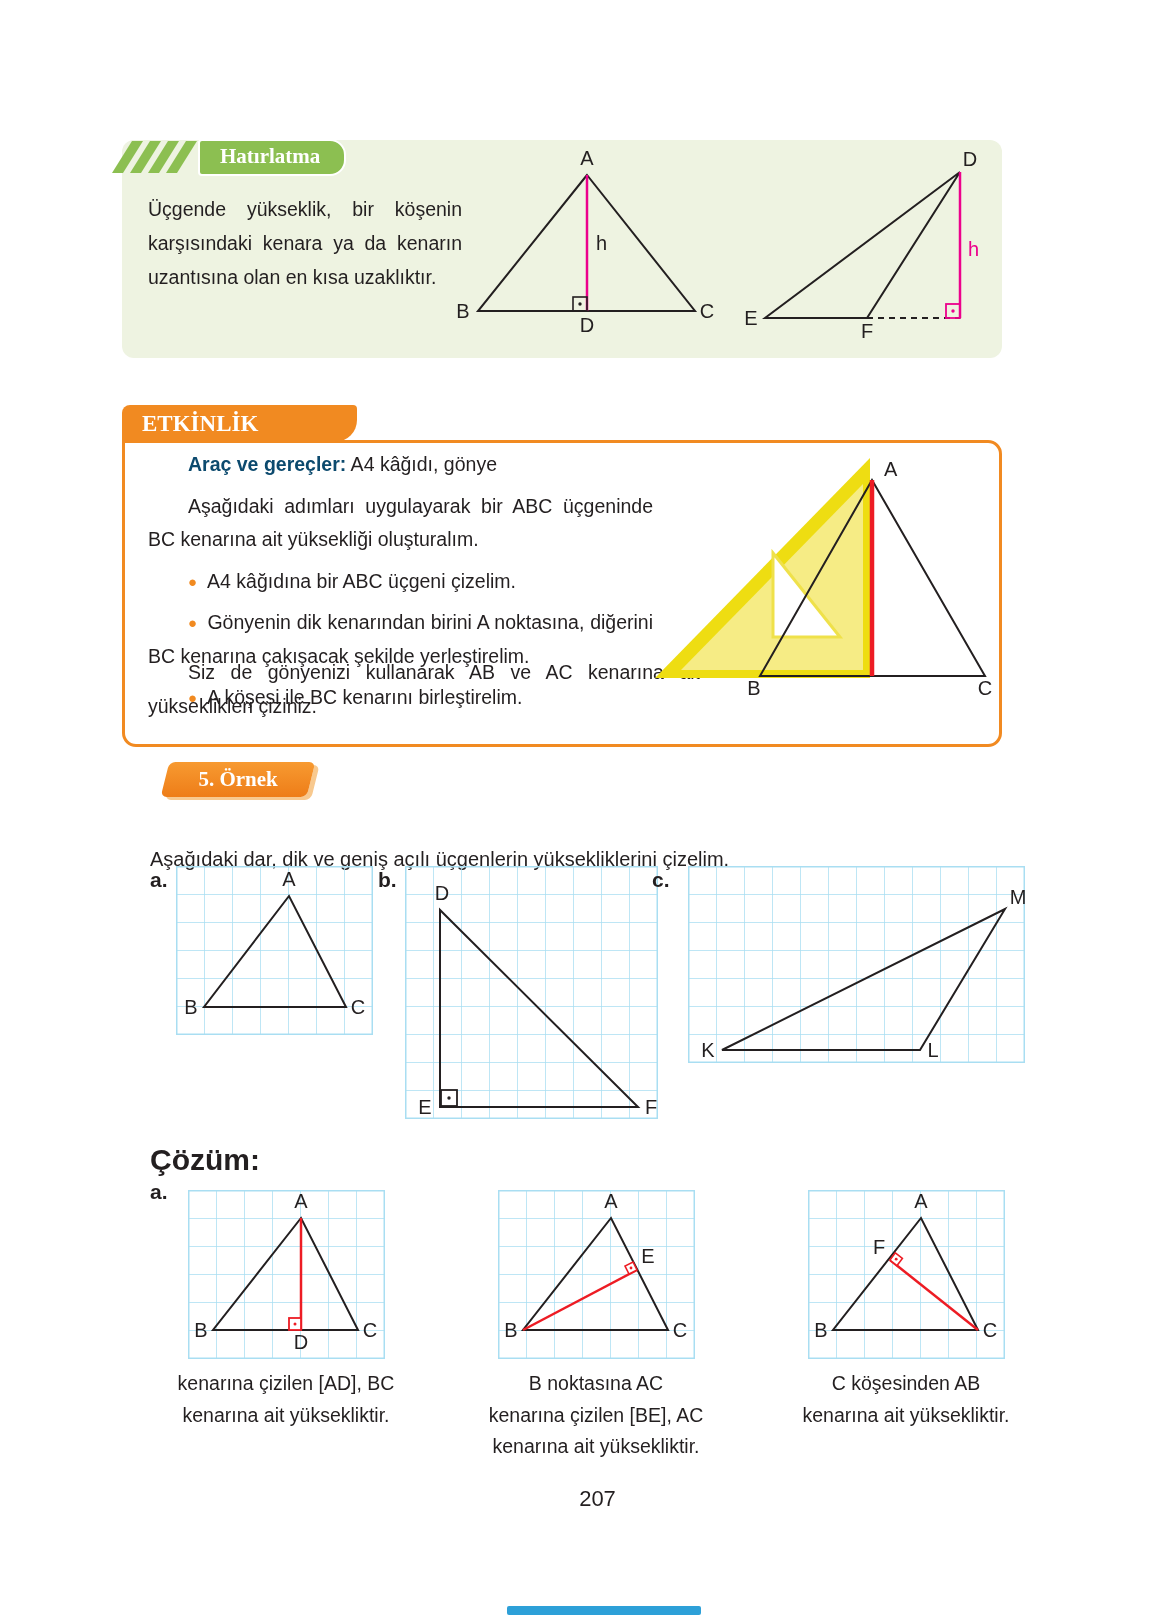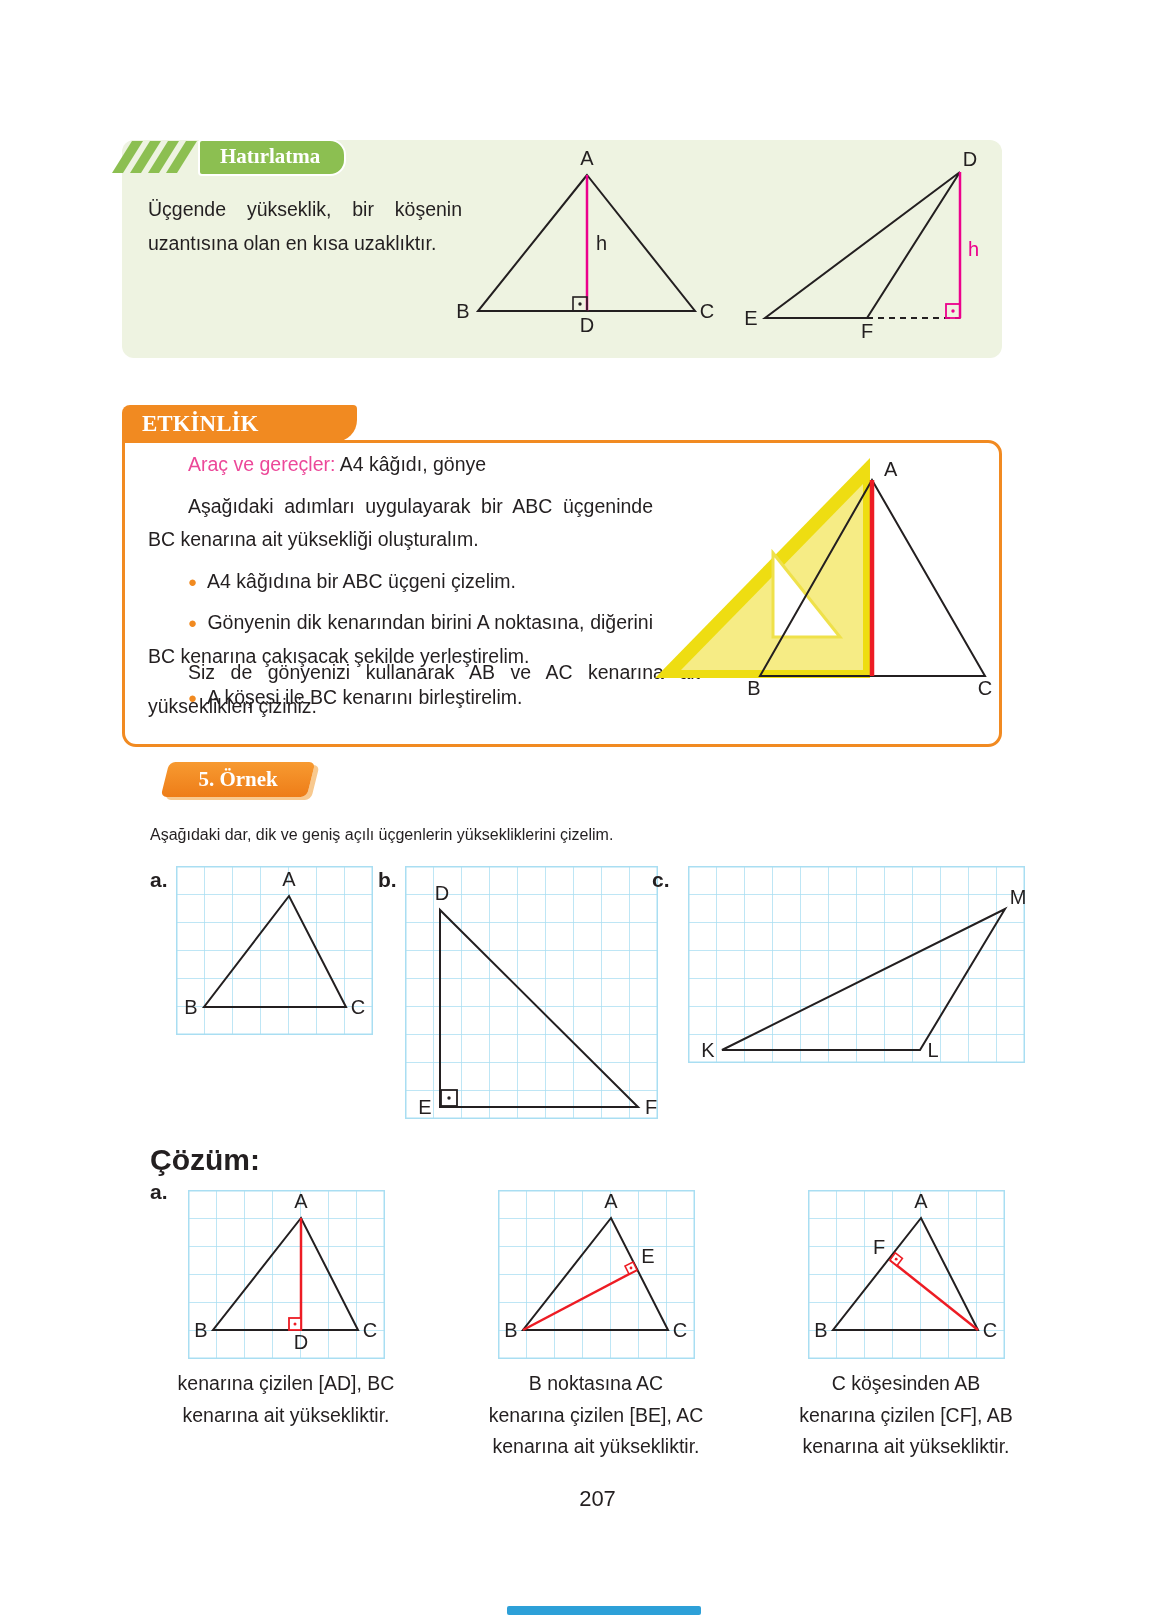--- a/index.html
+++ b/index.html
@@ -23,31 +23,31 @@
   
   .etk-wrap{left:122px;top:405px;width:880px;height:342px;}
   .etk-tab{position:absolute;left:0;top:0;width:235px;height:37px;background:#f18a21;
            border-radius:8px 4px 22px 0;color:#ffffff;font-family:"Liberation Serif",serif;
            font-weight:bold;font-size:23px;line-height:37px;padding-left:20px;box-sizing:border-box;z-index:2;}
   .etk-body{position:absolute;left:0;top:35px;width:880px;height:307px;background:#ffffff;
             border:3px solid #f18a21;border-radius:0 14px 14px 14px;box-sizing:border-box;}
   .etk-col{left:148px;top:448px;width:505px;font-size:19.5px;line-height:33.5px;}
   .etk-col p{margin:0 0 8px 0;text-indent:40px;text-align:justify;}
   .etk-col p.no-just{text-align:left;}
-  .mat-label{color:#ec4899;font-weight:normal;}
+  .mat-label{color:#0c4a6e;font-weight:bold;}
   .bullet{color:#f18a21;font-size:15px;vertical-align:1px;padding-right:10px;}
   .etk-outro{left:148px;top:656px;width:552px;font-size:19.5px;line-height:33.5px;
              text-indent:40px;text-align:justify;}
 
   
   .ornek-badge{left:165px;top:762px;width:146px;height:35px;background:linear-gradient(#f79a31,#ee7d18);
                transform:skewX(-14deg);border-radius:6px;box-shadow:5px 3px 0 #f8c98f;z-index:2;}
   .ornek-badge span{display:block;transform:skewX(14deg);color:#ffffff;text-align:center;
                     font-family:"Liberation Serif",serif;font-weight:bold;font-size:21px;line-height:34px;}
-  .ornek-intro{left:150px;top:826px;width:760px;font-size:16px;}
+  .ornek-intro{left:150px;top:848px;width:760px;font-size:20px;}
 
   .item-label{font-weight:bold;font-size:21px;}
   .cozum-h{left:150px;top:1143px;font-weight:bold;font-size:30px;}
 
   .caption{width:272px;text-align:center;font-size:19.5px;line-height:31.5px;}
   .pagenum{left:16px;top:1486px;width:1163px;text-align:center;font-size:22px;}
   .footer-bar{left:507px;top:1606px;width:194px;height:9px;background:#2da0d8;border-radius:2px;}
 
   
   svg{overflow:visible;}
@@ -75,20 +75,21 @@
   <div class="abs hat-box"></div>
   <div class="abs hat-header">
     <span class="hat-stripe"></span>
     <span class="hat-stripe"></span>
     <span class="hat-stripe"></span>
     <span class="hat-stripe"></span>
     <span class="hat-pill">Hatırlatma</span>
   </div>
   <div class="abs hat-text">
     <div class="hat-line">Üçgende yükseklik, bir köşenin</div>
+    <div class="hat-line">karşısındaki kenara ya da kenarın</div>
     <div class="hat-line last">uzantısına olan en kısa uzaklıktır.</div>
   </div>
 
   
   <svg class="abs" style="left:450px;top:148px;" width="272" height="192">
     <polygon points="137,27 28,163 245,163" class="edge"></polygon>
     <line x1="137" y1="27" x2="137" y2="163" class="hline-mag"></line>
     <rect x="123" y="149" width="14" height="14" fill="none" stroke="#231f20" stroke-width="1.6"></rect>
     <circle cx="130" cy="156" r="1.7" fill="#231f20"></circle>
     <text x="137" y="17" text-anchor="middle" class="lbl">A</text>
@@ -224,20 +225,19 @@
     <div>kenarına çizilen [AD], BC</div>
     <div>kenarına ait yüksekliktir.</div>
   </div>
   <div class="abs caption" style="left:460px;top:1368px;">
     <div>B noktasına AC</div>
     <div>kenarına çizilen [BE], AC</div>
     <div>kenarına ait yüksekliktir.</div>
   </div>
   <div class="abs caption" style="left:770px;top:1368px;">
     <div>C köşesinden AB</div>
-    <div>kenarına çizilen [CF], AB</div>
     <div>kenarına ait yüksekliktir.</div>
   </div>
 
   <div class="abs pagenum">207</div>
   <div class="abs footer-bar"></div>
 
 </div>
 
 </body></html>

